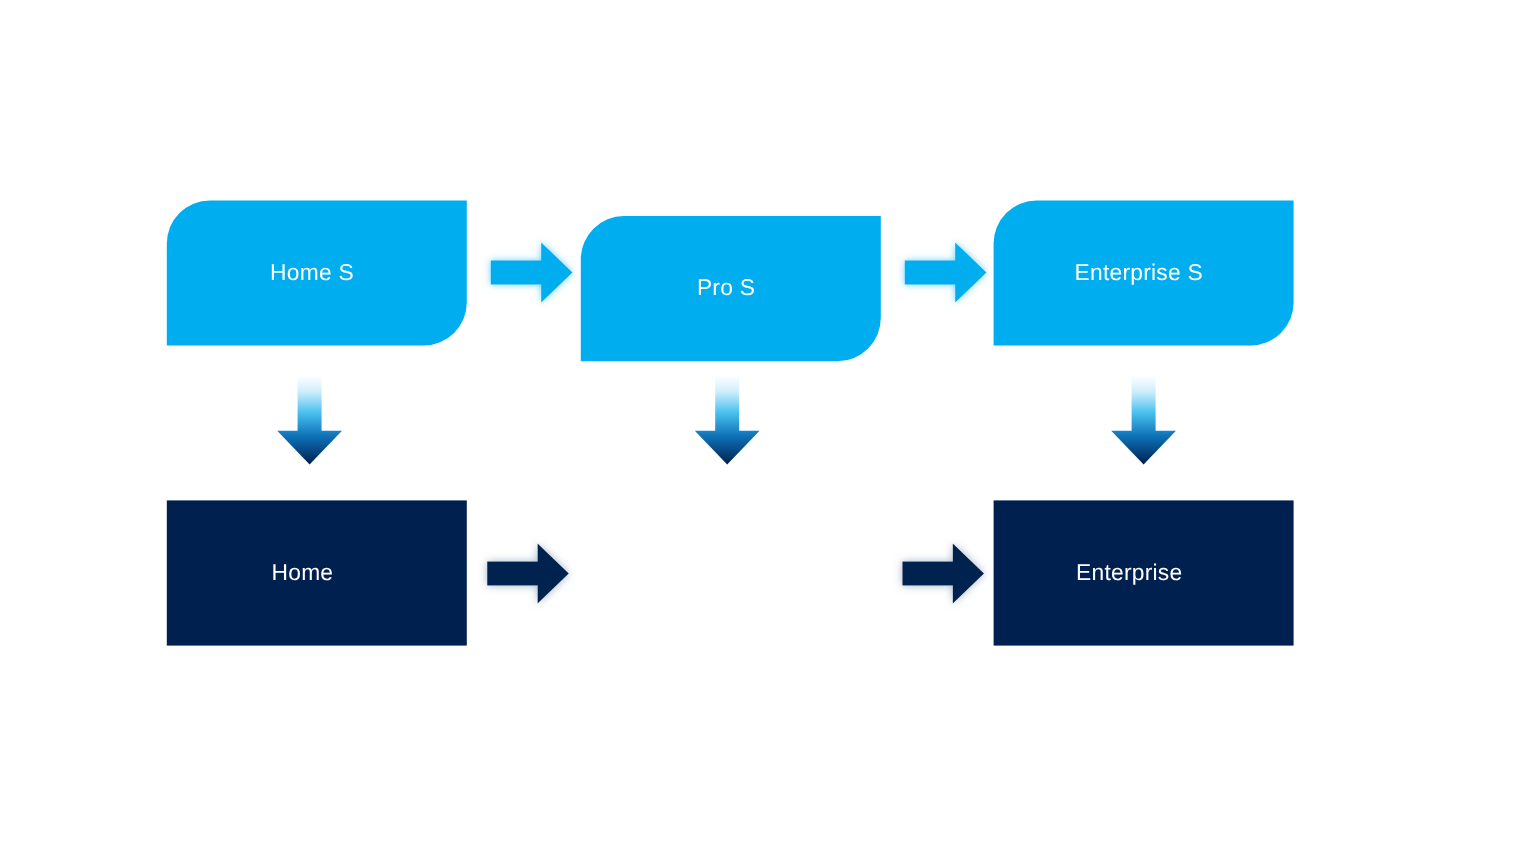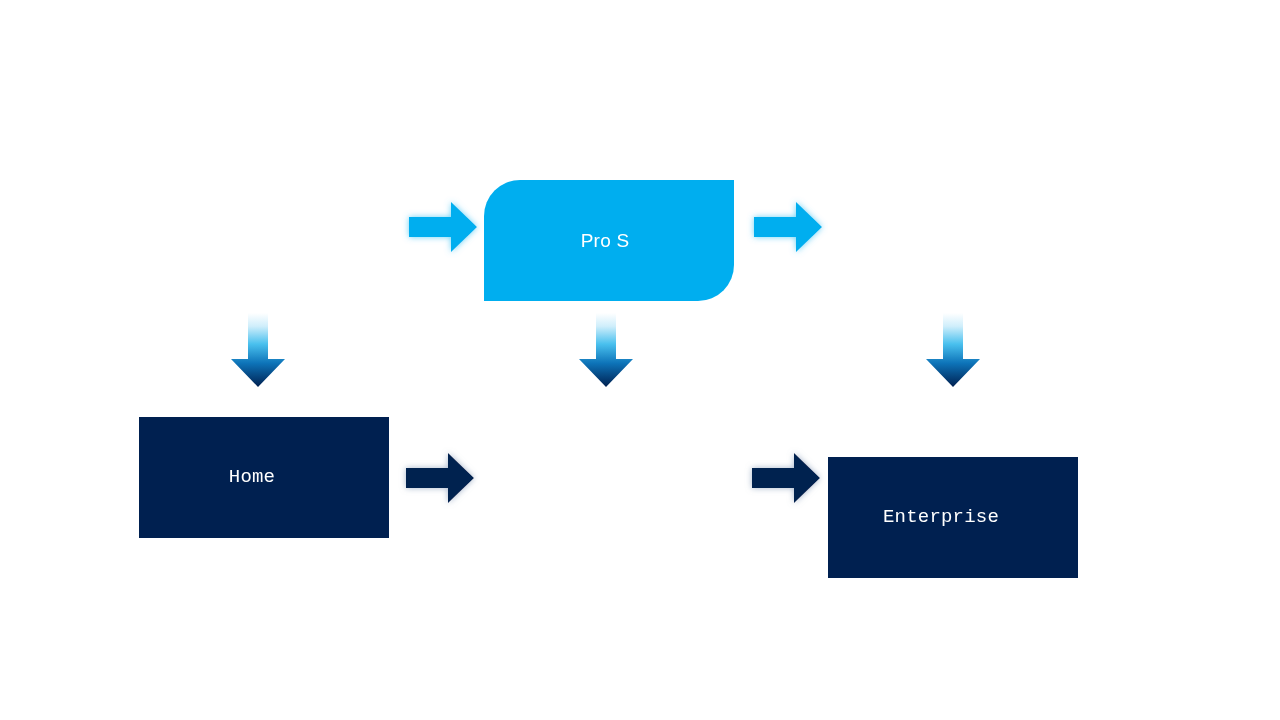--- a/index.html
+++ b/index.html
@@ -51,21 +51,20 @@
   
   .node-bottom {
     position: absolute;
     width: 250px;
     height: 121px;
     background: #002050;
     display: flex;
     align-items: center;
     justify-content: center;
     box-sizing: border-box;
-    font-family: Liberation Mono, monospace;
   }
   .node-bottom .node-label {
     color: #ffffff;
     font-size: 19px;
     font-weight: 400;
     letter-spacing: 0.2px;
     line-height: 1;
     text-align: center;
     white-space: nowrap;
     position: relative;
@@ -85,25 +84,31 @@
     width: 66px;
     height: 84px;
   }
   .arrow-down svg { display: block; width: 100%; height: 100%; overflow: visible; }
 </style>
 </head>
 <body>
 
 <div id="canvas">
 
+  <div class="node-top" style="left:139px; top:167px;">
+    <span class="node-label">Home S</span>
+  </div>
 
   <div class="node-top" style="left:484px; top:180px;">
     <span class="node-label">Pro S</span>
   </div>
 
+  <div class="node-top" style="left:828px; top:167px;">
+    <span class="node-label">Enterprise S</span>
+  </div>
 
   <div class="arrow-right" style="left:405px; top:195px;">
     <svg viewBox="0 0 76 64" xmlns="http://www.w3.org/2000/svg">
       <defs>
         <filter id="glow-cyan-1" x="-40%" y="-40%" width="180%" height="180%">
           <feDropShadow dx="0" dy="0" stdDeviation="3.2" flood-color="#4fc9f5" flood-opacity="0.85"></feDropShadow>
         </filter>
       </defs>
       <path d="M4,22 L46,22 L46,7 L72,32 L46,57 L46,42 L4,42 Z" fill="#00aeef" filter="url(#glow-cyan-1)"></path>
     </svg>
@@ -163,21 +168,21 @@
       </defs>
       <path d="M23,6 L43,6 L43,52 L60,52 L33,80 L6,52 L23,52 Z" fill="url(#gradDown3)"></path>
     </svg>
   </div>
 
   <div class="node-bottom" style="left:139px; top:417px;">
     <span class="node-label">Home</span>
   </div>
 
 
-  <div class="node-bottom" style="left:828px; top:417px;margin-top:40px;">
+  <div class="node-bottom" style="left:828px; top:417px;">
     <span class="node-label">Enterprise</span>
   </div>
 
   <div class="arrow-right" style="left:402px; top:446px;">
     <svg viewBox="0 0 76 64" xmlns="http://www.w3.org/2000/svg">
       <defs>
         <filter id="glow-navy-1" x="-40%" y="-40%" width="180%" height="180%">
           <feDropShadow dx="0" dy="0" stdDeviation="3.4" flood-color="#8fa3bd" flood-opacity="0.80"></feDropShadow>
         </filter>
       </defs>

